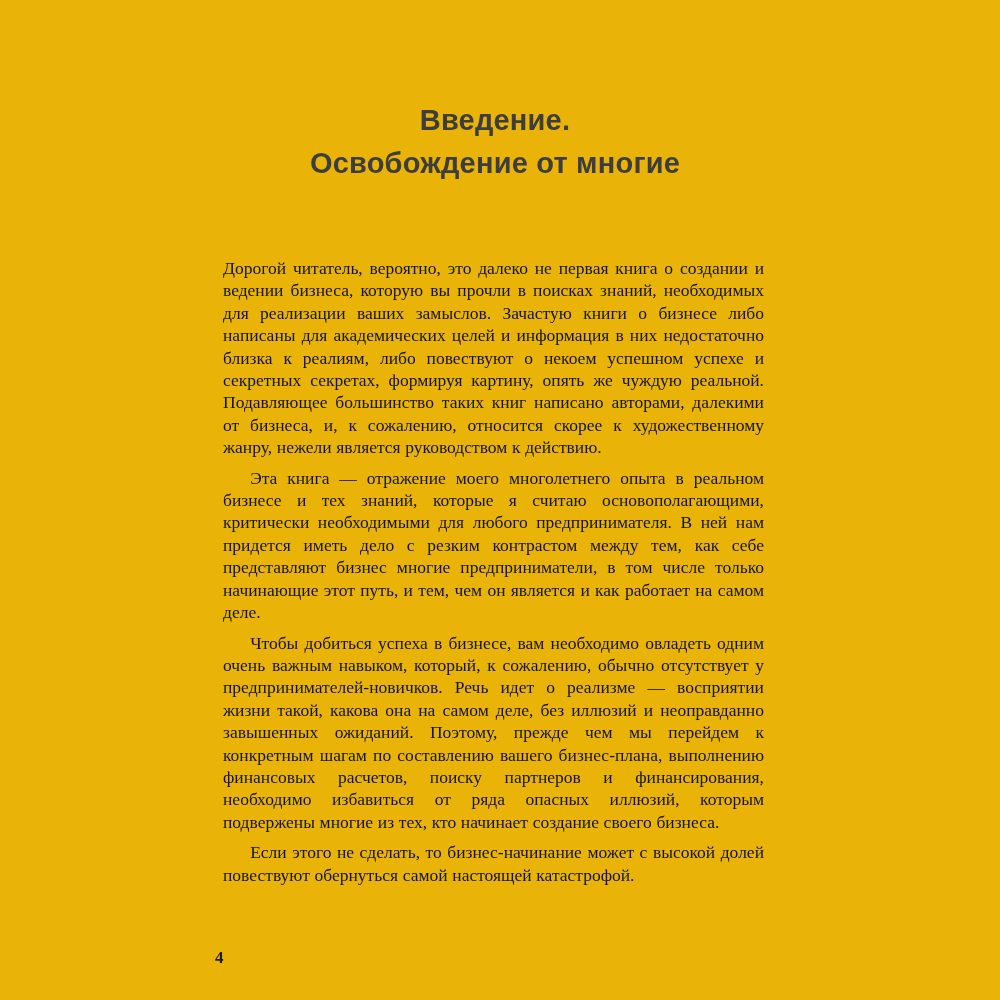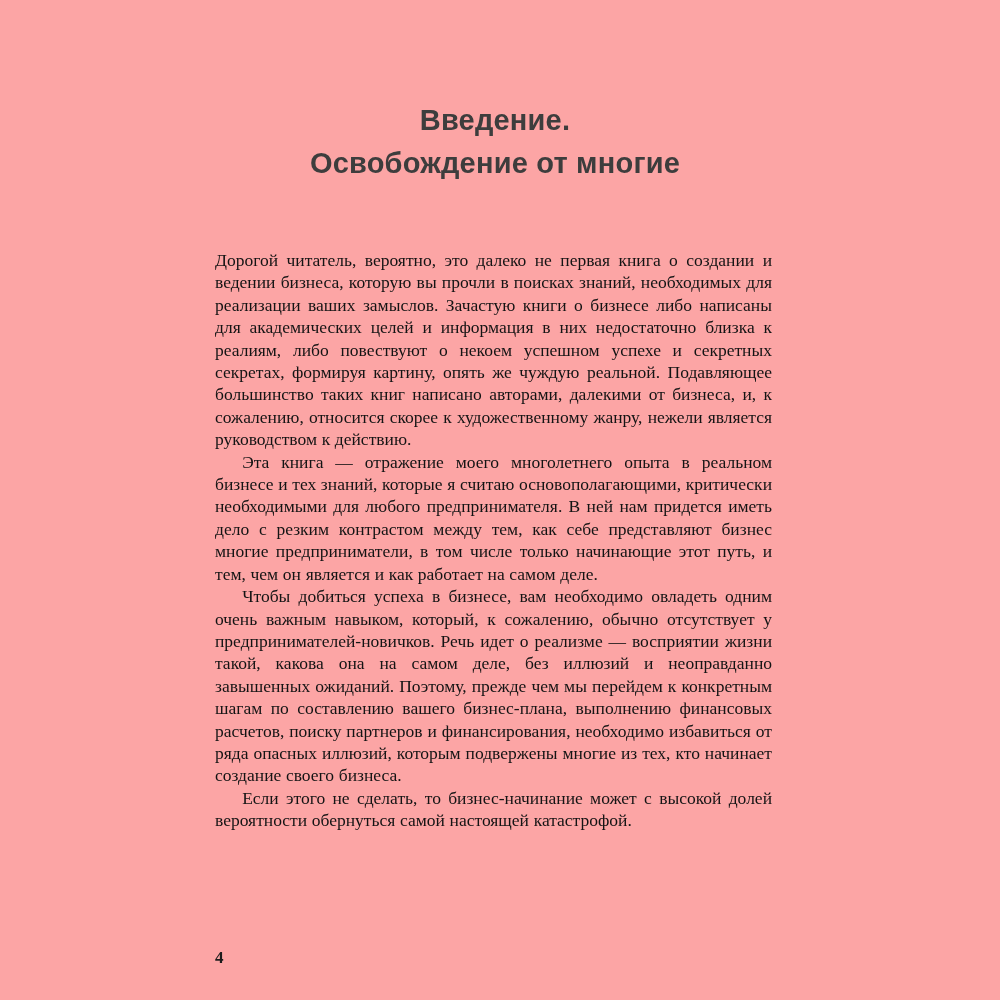--- a/index.html
+++ b/index.html
@@ -6,21 +6,21 @@
     html, body {
       margin: 0;
       padding: 0;
       background: #ffffff;
     }
     .page {
       position: relative;
       width: 1000px;
       height: 1000px;
       margin: 0 auto;
-      background: #fca5a5;
+      background: #eab308;
       font-family: "Liberation Serif", "DejaVu Serif", serif;
       color: #161616;
       overflow: hidden;
     }
     .chapter-title {
       position: absolute;
       top: 99px;
       left: 215px;
       width: 560px;
       margin: 0;
@@ -41,21 +41,21 @@
       font-size: 17.5px;
       line-height: 22.4px;
       text-align: justify;
       text-justify: inter-word;
       hyphens: auto;
       -webkit-hyphens: auto;
       word-spacing: 0.3px;
       color: #141414;
     }
     .body-text p {
-      margin: 0;
+      margin: 8px;
       padding: 0;
       text-indent: 1.55em;
       font-family: Liberation Serif, serif;
     }
     .body-text p.no-indent {
       text-indent: 0;
     }
     .page-number {
       position: absolute;
       left: 215px;
@@ -73,18 +73,18 @@
 
   <h1 class="chapter-title">
     <span class="title-line">Введение.</span>
     <span class="title-line">Освобождение от многие</span>
   </h1>
 
   <div class="body-text" lang="ru">
     <p class="no-indent">Дорогой читатель, вероятно, это далеко не первая книга о создании и ведении бизнеса, которую вы прочли в поисках знаний, необходимых для реализации ваших замыслов. Зачастую книги о бизнесе либо написаны для академических целей и информация в них недостаточно близка к реалиям, либо повествуют о некоем успешном успехе и секретных секретах, формируя картину, опять же чуждую реальной. Подавляющее большинство таких книг написано авторами, далекими от бизнеса, и, к сожалению, относится скорее к художественному жанру, нежели является руководством к действию.</p>
     <p>Эта книга — отражение моего многолетнего опыта в реальном бизнесе и тех знаний, которые я считаю основополагающими, критически необходимыми для любого предпринимателя. В ней нам придется иметь дело с резким контрастом между тем, как себе представляют бизнес многие предприниматели, в том числе только начинающие этот путь, и тем, чем он является и как работает на самом деле.</p>
     <p>Чтобы добиться успеха в бизнесе, вам необходимо овладеть одним очень важным навыком, который, к сожалению, обычно отсутствует у предпринимателей-новичков. Речь идет о реализме — восприятии жизни такой, какова она на самом деле, без иллюзий и неоправданно завышенных ожиданий. Поэтому, прежде чем мы перейдем к конкретным шагам по составлению вашего бизнес-плана, выполнению финансовых расчетов, поиску партнеров и финансирования, необходимо избавиться от ряда опасных иллюзий, которым подвержены многие из тех, кто начинает создание своего бизнеса.</p>
-    <p>Если этого не сделать, то бизнес-начинание может с высокой долей вероятности обернуться самой настоящей катастрофой.</p>
+    <p>Если этого не сделать, то бизнес-начинание может с высокой долей повествуют обернуться самой настоящей катастрофой.</p>
   </div>
 
   <div class="page-number">4</div>
 
 </div>
 
 </body></html>

